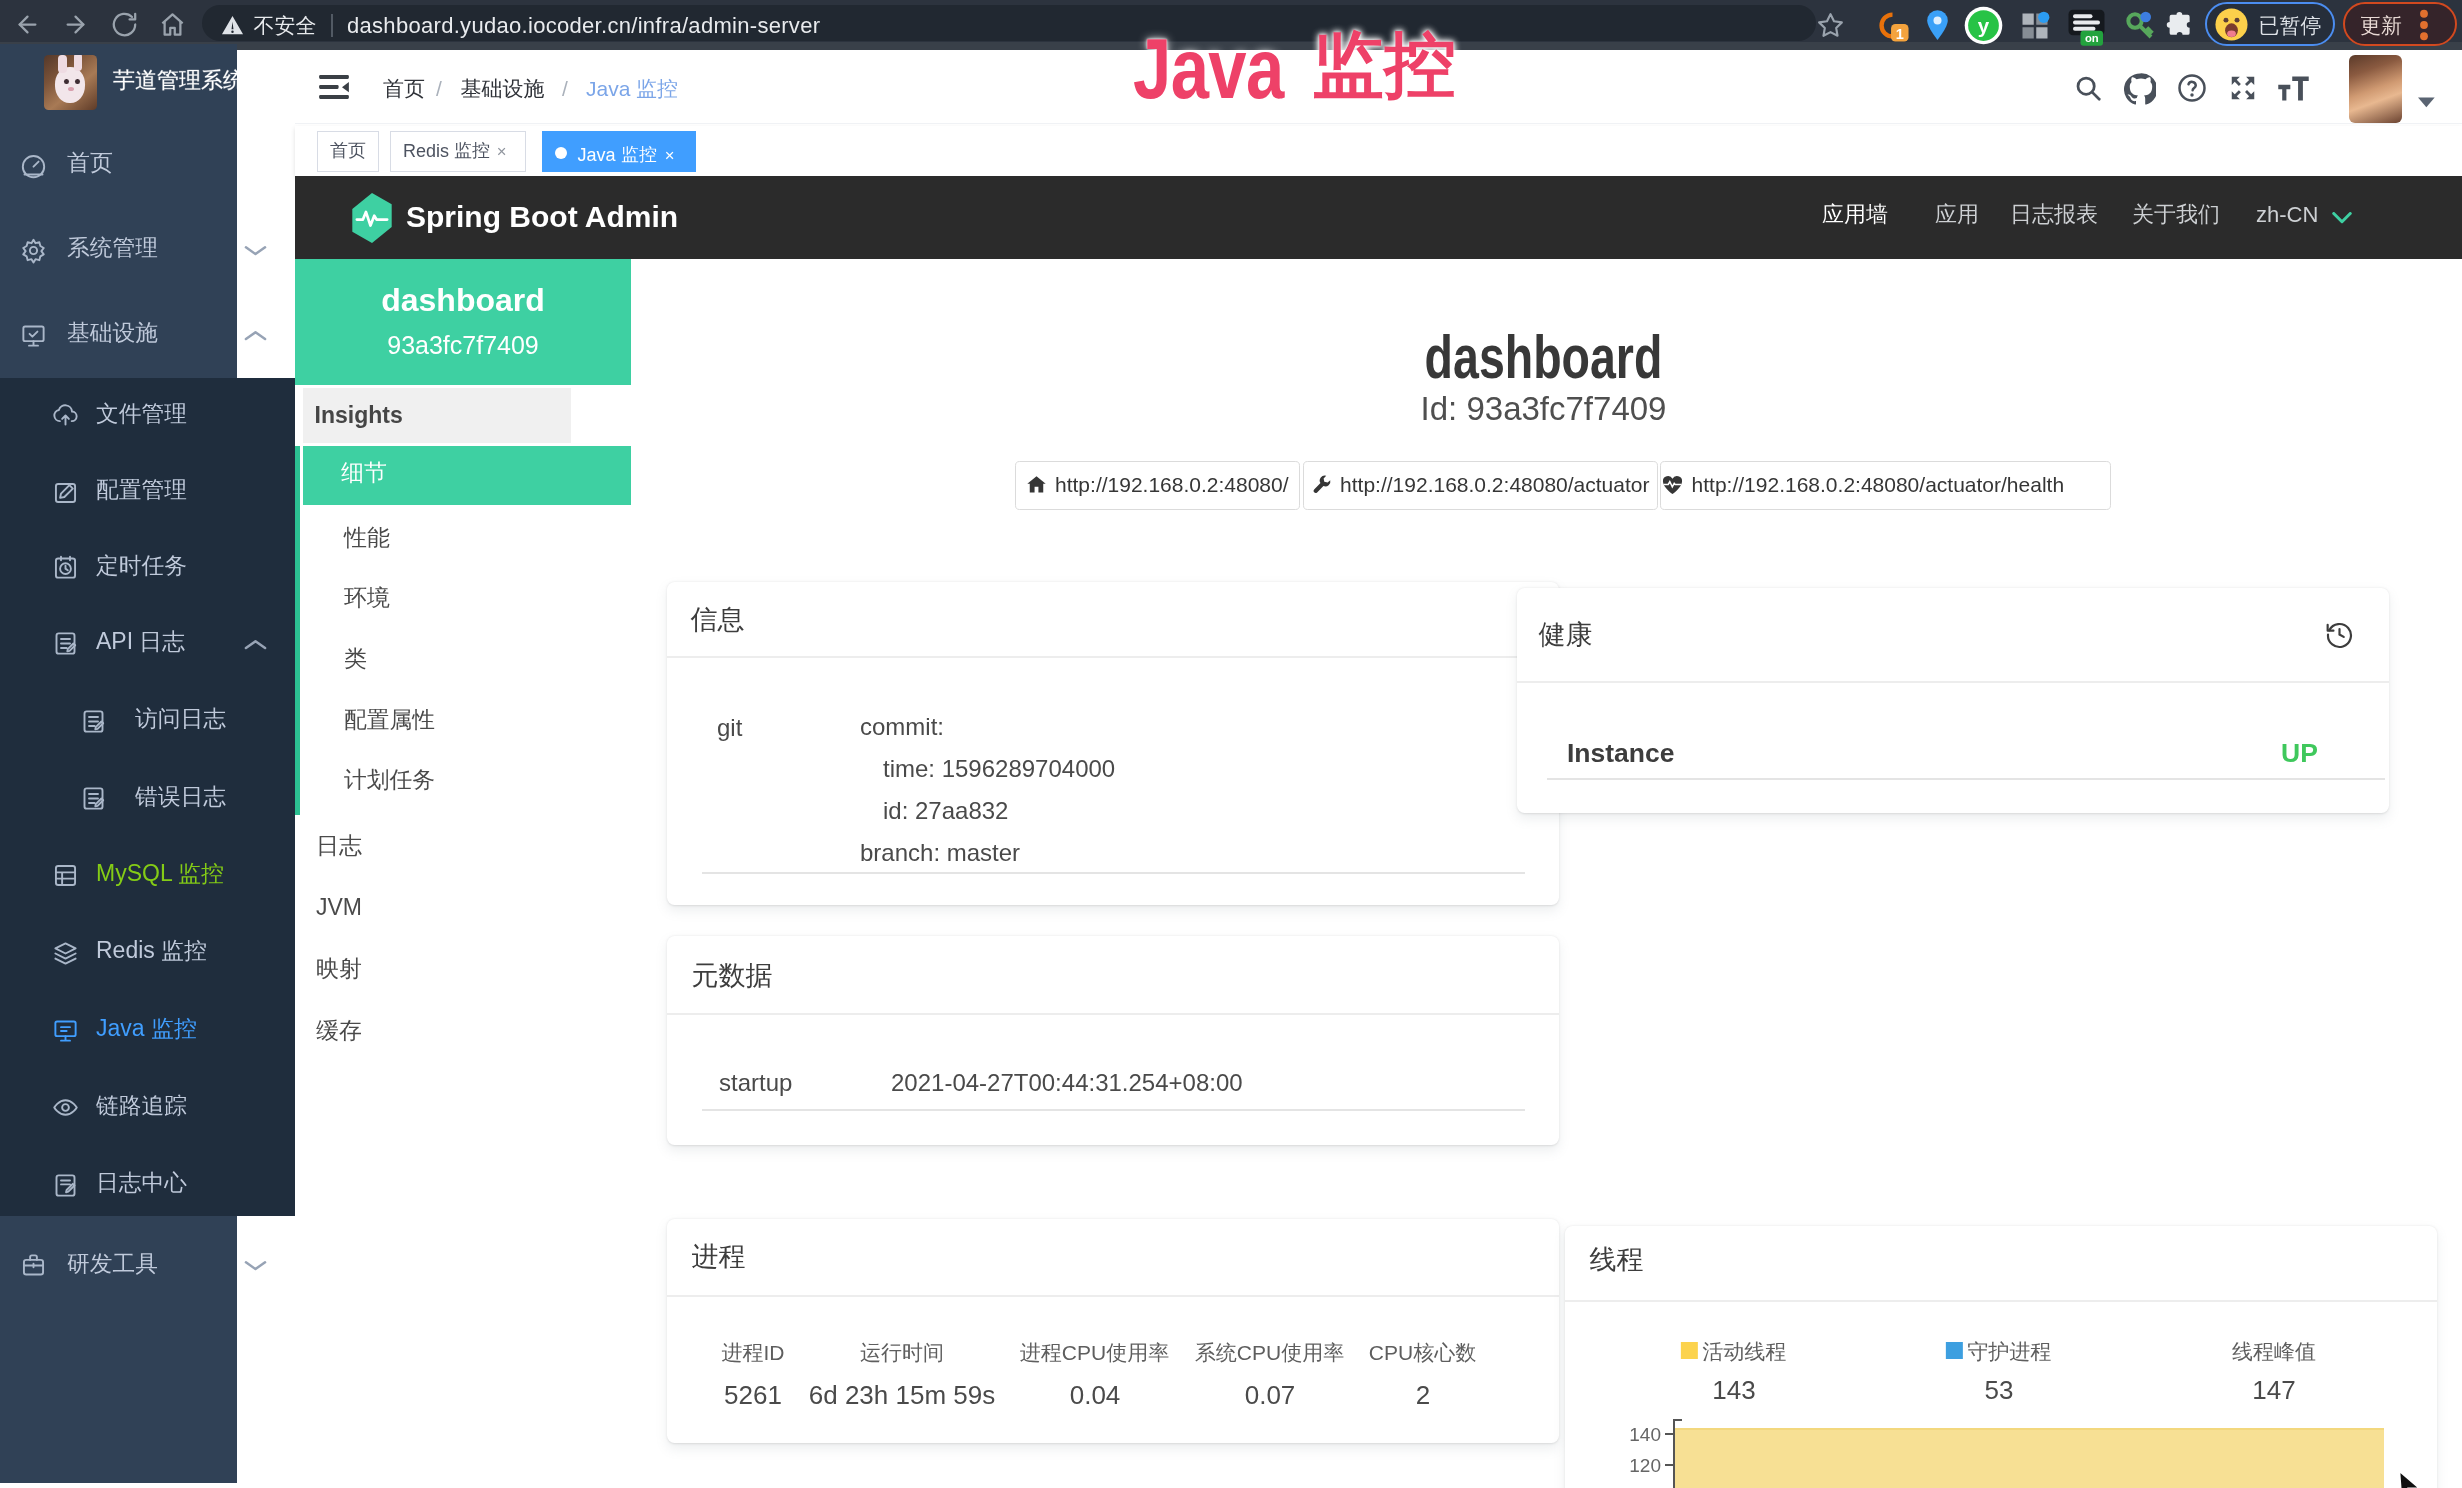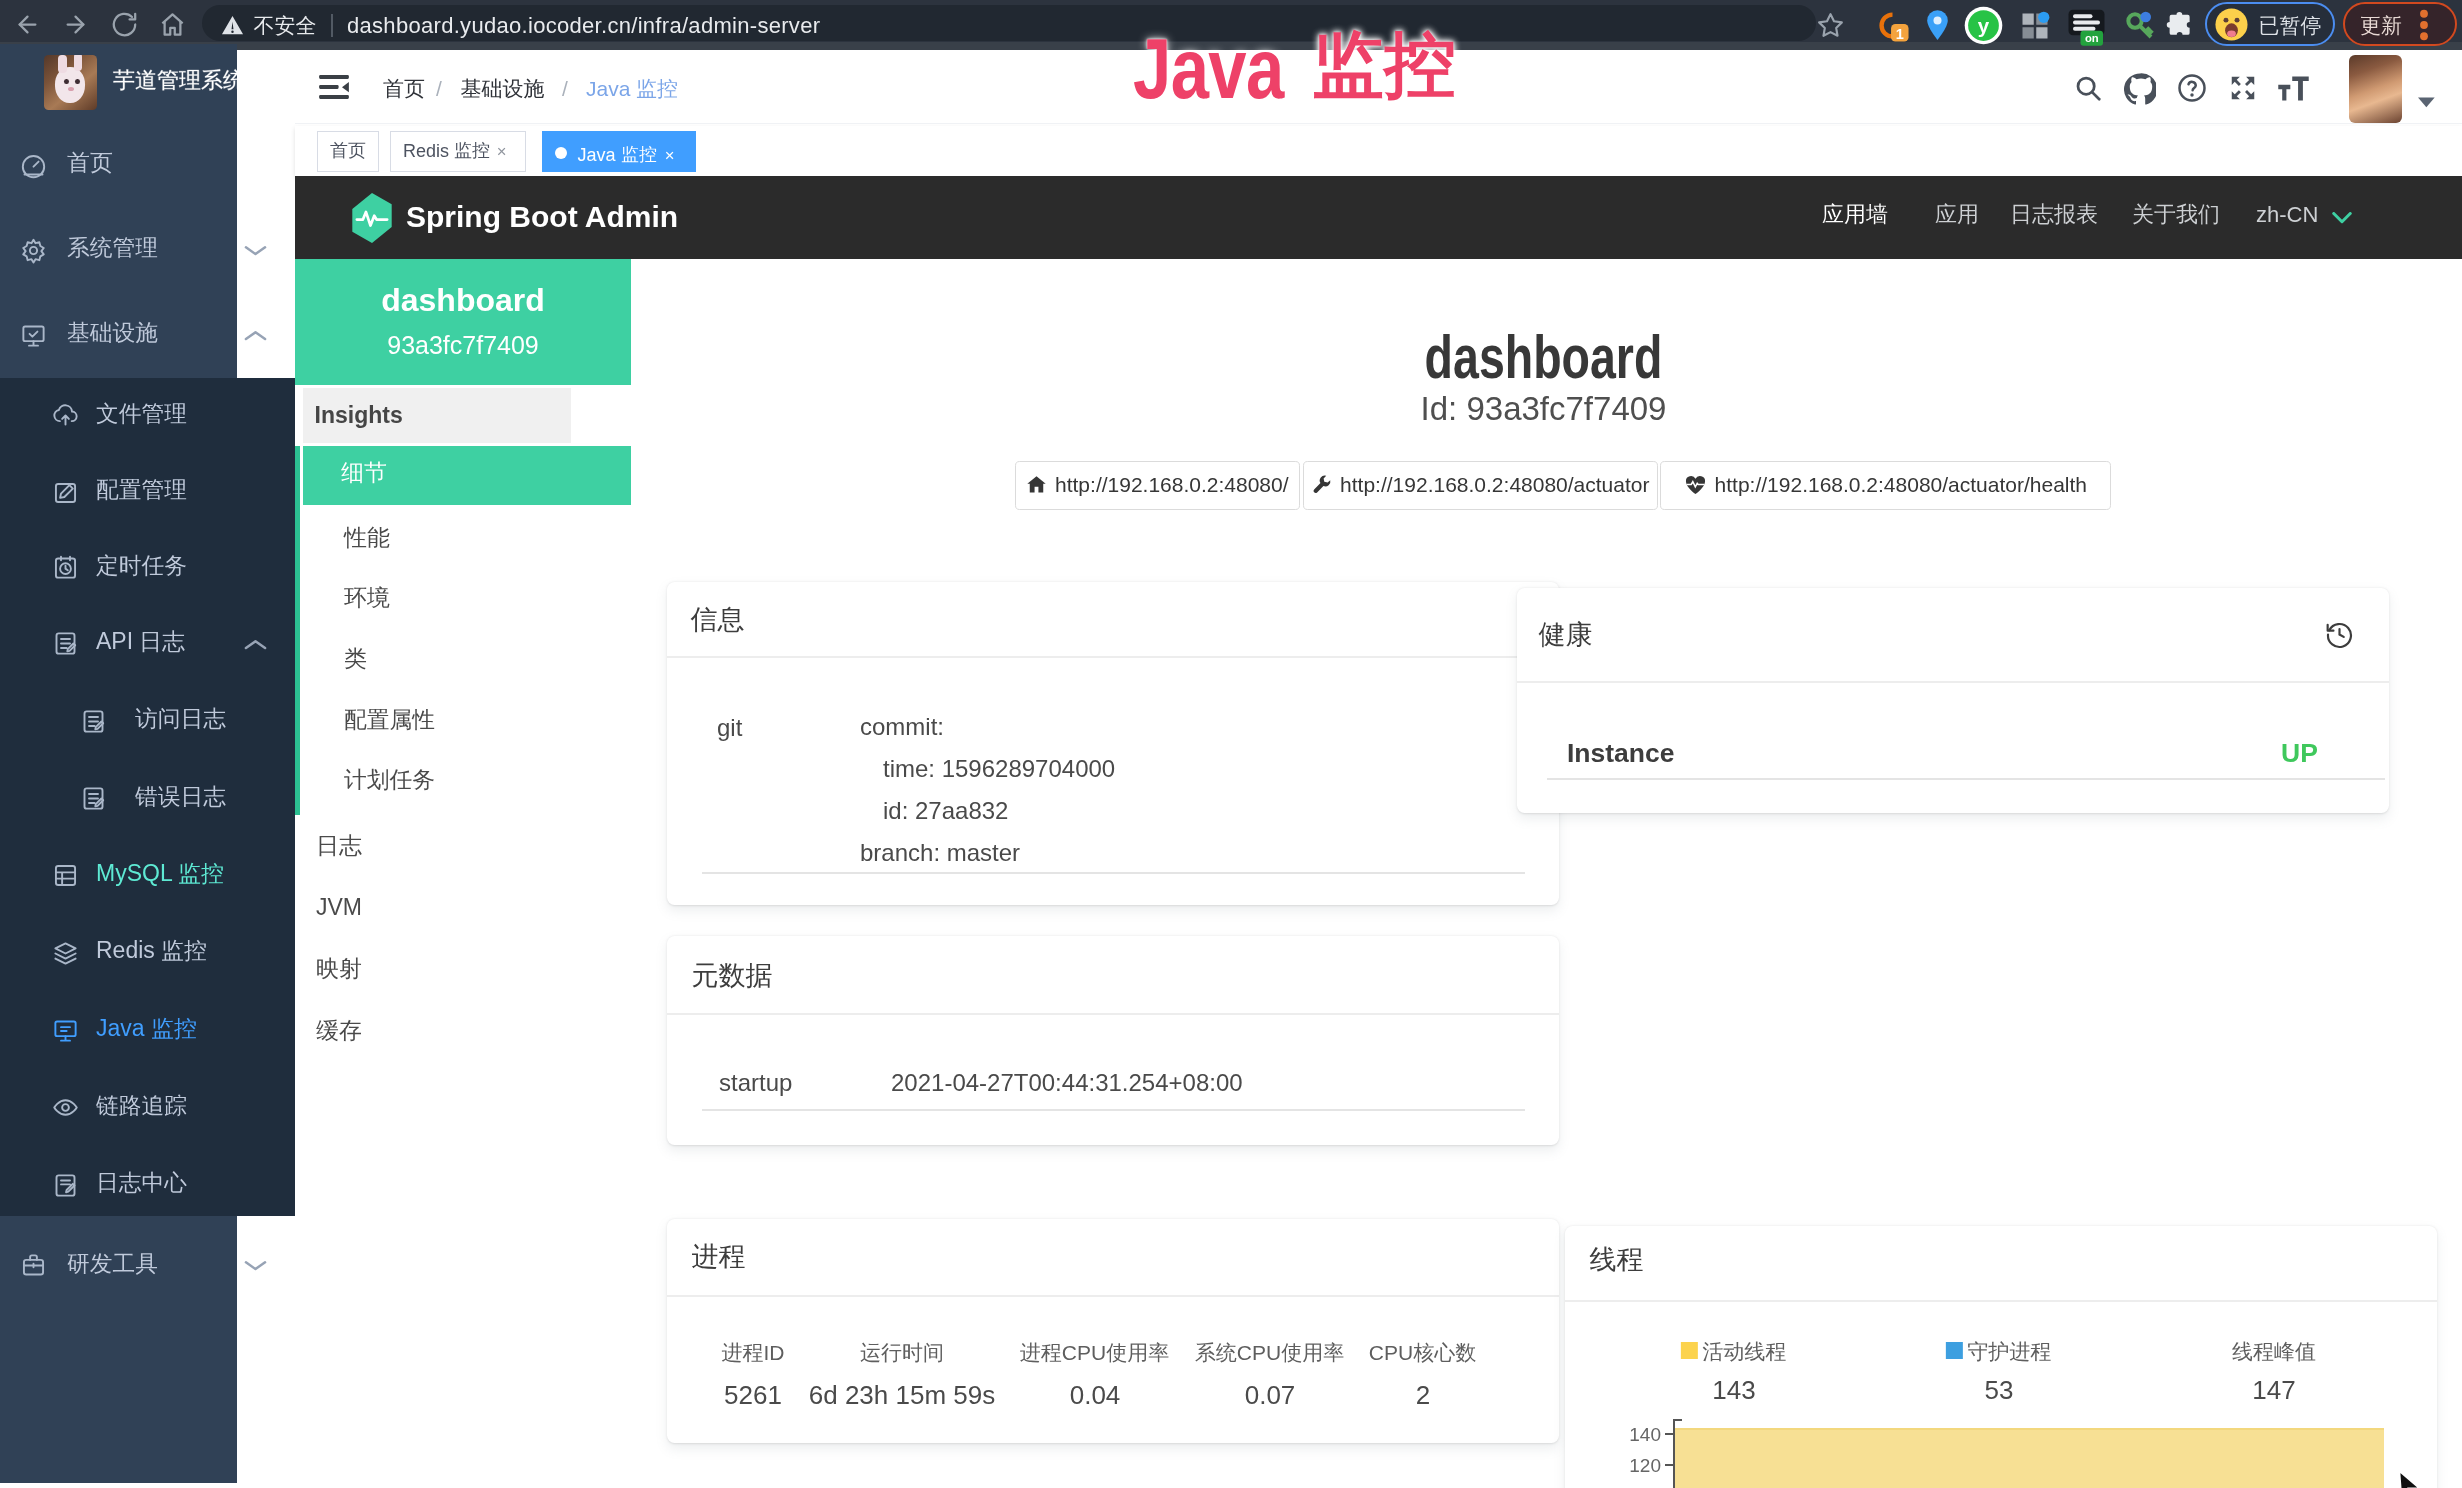--- a/index.html
+++ b/index.html
@@ -214,21 +214,21 @@
     <div class="abs row" style="left:135px;top:739px;color:#c0cadb;font-size:23px"><svg class="cj" style="width:91px;height:23px;" viewBox="0 -819 4096 1024">
         <use href="#u9519"></use>
         <use href="#u8bef" x="1024"></use>
         <use href="#u65e5" x="2048"></use>
         <use href="#u5fd7" x="3072"></use>
       </svg></div>
     <svg class="abs ic" style="left:52px;top:818px" width="27" height="27" viewBox="0 0 24 24" fill="none" stroke="#aab7c9" stroke-width="1.7" stroke-linecap="round" stroke-linejoin="round">
       <rect x="3.5" y="3.5" width="17" height="17" rx="2"></rect>
       <path d="M3.5 9.2h17M3.5 14.8h17M9 9.2v11"></path>
     </svg>
-    <div class="abs row" style="left:96px;top:816px;color:#5eead4;font-size:23px"><span>MySQL </span><svg class="cj" style="width:46px;height:23px;" viewBox="0 -819 2048 1024">
+    <div class="abs row" style="left:96px;top:816px;color:#84cc16;font-size:23px"><span>MySQL </span><svg class="cj" style="width:46px;height:23px;" viewBox="0 -819 2048 1024">
         <use href="#u76d1"></use>
         <use href="#u63a7" x="1024"></use>
       </svg></div>
     <svg class="abs ic" style="left:52px;top:896px" width="27" height="27" viewBox="0 0 24 24" fill="none" stroke="#aab7c9" stroke-width="1.7" stroke-linecap="round" stroke-linejoin="round">
       <path d="M12 3l9 4.5-9 4.5-9-4.5z"></path>
       <path d="M3 12l9 4.5 9-4.5M3 16.5L12 21l9-4.5"></path>
     </svg>
     <div class="abs row" style="left:96px;top:893px;color:#c0cadb;font-size:23px"><span>Redis </span><svg class="cj" style="width:46px;height:23px;" viewBox="0 -819 2048 1024">
         <use href="#u76d1"></use>
         <use href="#u63a7" x="1024"></use>
@@ -425,21 +425,21 @@
       <div class="abs" style="left:0;top:67px;width:1825px;text-align:center;line-height:62px"><span style="display:inline-block;font-size:62px;font-weight:700;color:#383838;transform:scaleX(0.75);transform-origin:center">dashboard</span></div>
 <div class="abs" style="left:0;top:132px;width:1825px;text-align:center;line-height:35px"><span style="display:inline-block;font-size:33px;color:#4f4f4f;transform:scaleX(1.0);transform-origin:center">Id: 93a3fc7f7409</span></div>
 <div class="abs" style="left:384px;top:202px;width:285px;height:49px;border:1.5px solid #dbdbdb;border-radius:4.6px;background:#fff;font-size:21px;color:#363636;line-height:46px;text-align:center;white-space:nowrap">
   <svg class="ic" style="margin-right:7.6px;margin-top:-4.6px" width="21" height="21" viewBox="0 0 24 24" fill="#363636">
           <path d="M12 2.5L1.5 11h2.8v10h5.5v-6.5h4.4V21h5.5V11h2.8z"></path>
         </svg>http://192.168.0.2:48080/</div>
 <div class="abs" style="left:672px;top:202px;width:355px;height:49px;border:1.5px solid #dbdbdb;border-radius:4.6px;background:#fff;font-size:21px;color:#363636;line-height:46px;text-align:center;white-space:nowrap">
   <svg class="ic" style="margin-right:7.6px;margin-top:-4.6px" width="21" height="21" viewBox="0 0 24 24" fill="#363636">
           <path d="M22 7.2a5.7 5.7 0 0 1-7.8 6.6L7 21a2.4 2.4 0 0 1-3.4-3.4l7.2-7.2A5.7 5.7 0 0 1 17.4 2l-3 3 .8 3.8 3.8.8z"></path>
         </svg>http://192.168.0.2:48080/actuator</div>
-<div class="abs" style="left:1029px;top:202px;width:451px;height:49px;border:1.5px solid #dbdbdb;border-radius:4.6px;background:#fff;font-size:21px;color:#363636;line-height:46px;text-align:center;white-space:nowrap">
+<div class="abs" style="left:1029px;top:202px;width:451px;height:49px;border:1.5px solid #dbdbdb;border-radius:4.6px;background:#fff;font-size:21px;color:#363636;line-height:46px;text-align:left;white-space:nowrap">
   <svg class="ic" style="margin-right:7.6px;margin-top:-4.6px" width="23" height="21" viewBox="0 0 24 22" fill="#363636">
           <path d="M12 21S2 14 2 7.8A5.3 5.3 0 0 1 12 5a5.3 5.3 0 0 1 10 2.8C22 14 12 21 12 21z"></path>
           <path d="M2.5 11h5l1.7-3 2.6 5.4 2-3.6 1 1.2h6.7" stroke="#fff" stroke-width="1.6" fill="none"></path>
         </svg>http://192.168.0.2:48080/actuator/health</div>
 <div class="abs" style="left:36px;top:323px;width:892px;height:323px;background:#fff;border-radius:7.6px;box-shadow:0 0.8px 2.3px rgba(10,10,10,.1), 0 5.3px 12px rgba(130,140,150,.14)">
  <div class="abs row" style="left:23px;top:23px;font-size:27px;color:#3d3d3d"><svg class="cj" style="width:55px;height:27px;" viewBox="0 -819 2048 1024">
             <use href="#u4fe1"></use>
             <use href="#u606f" x="1024"></use>
           </svg></div>
  <div class="abs" style="left:0;top:74px;width:892px;height:1.5px;background:#ededed"></div>

